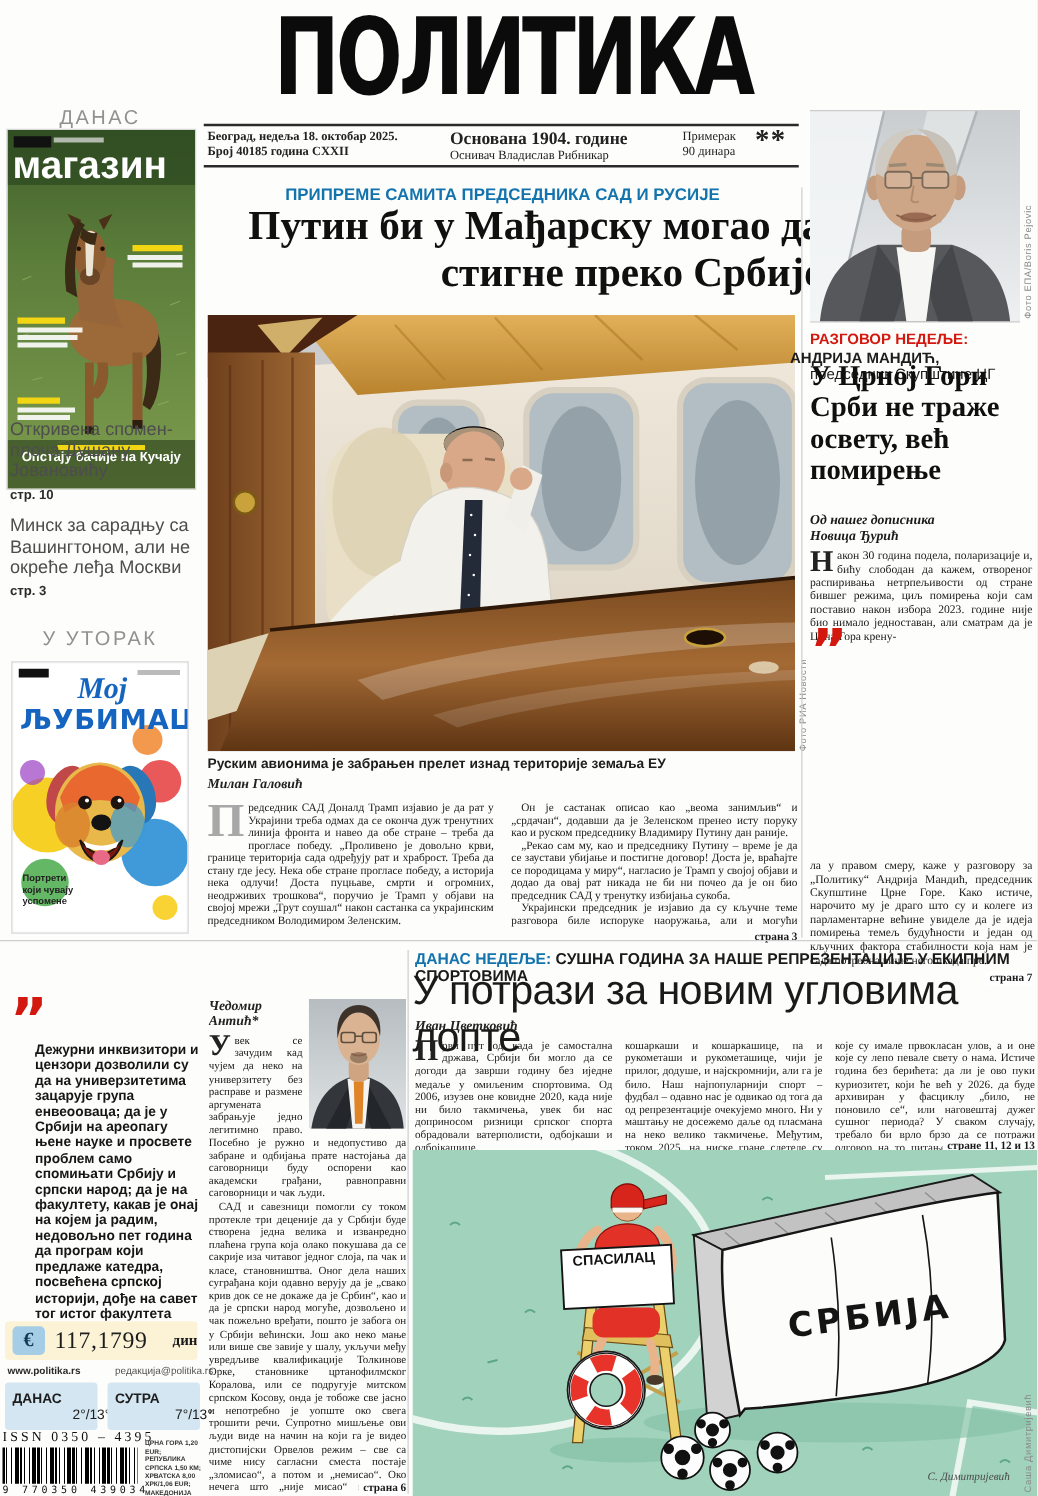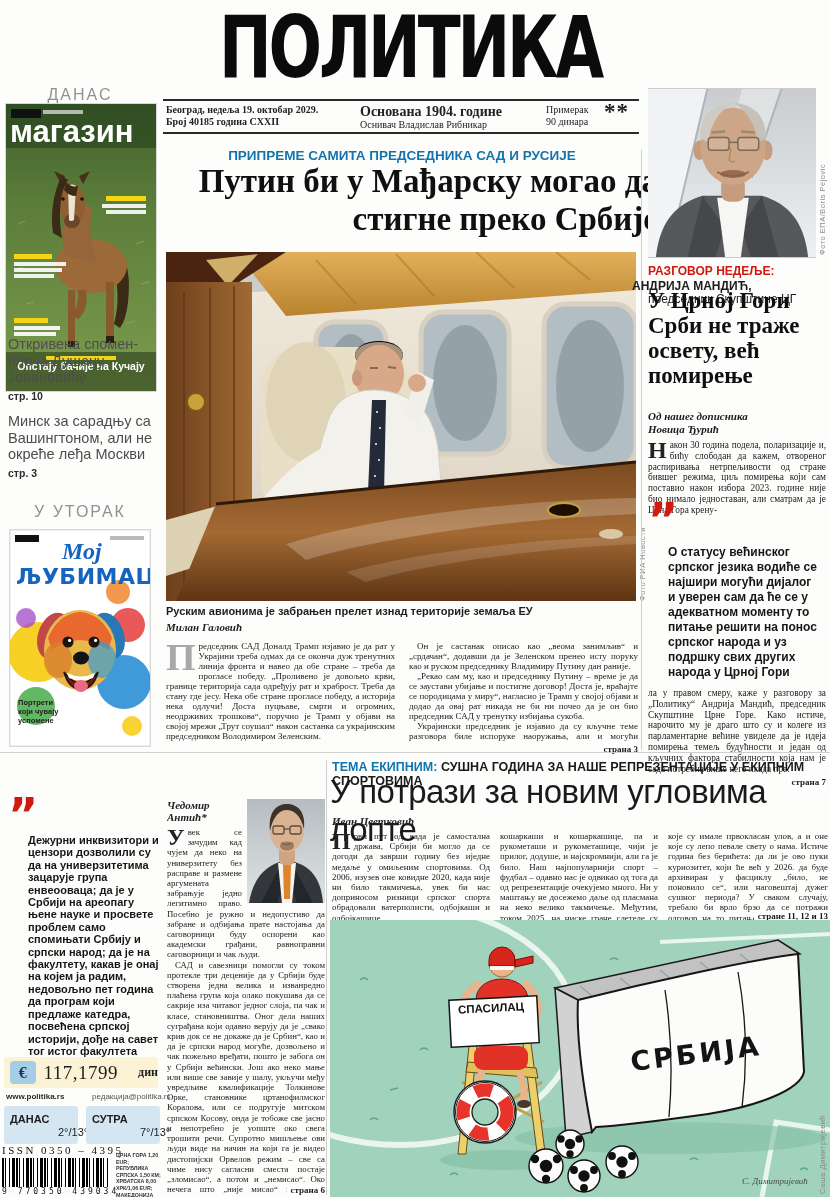--- a/index.html
+++ b/index.html
@@ -103,21 +103,21 @@
 </head>
 <body>
 
 <div id="page">
 
   <div class="abs" id="masthead">ПОЛИТИКА</div>
 
   <div class="rule hline" style="top:99px"></div>
   <div class="rule hline" style="top:132px"></div>
   <div class="hcol" style="left:166px">
-    <b>Београд, недеља 19. октобар 2029.</b><br>
+    <b>Београд, недеља 18. октобар 2025.</b><br>
     <b>Број 40185 година CXXII</b>
   </div>
   <div class="hcol" style="left:360px;text-align:left">
     <span id="h-founded">Основана 1904. године</span><br>
     <span id="h-founder">Оснивач Владислав Рибникар</span>
   </div>
   <div class="hcol" style="left:546px">
     <span>Примерак</span><br>
     <span>90 динара</span>
   </div>
@@ -373,21 +373,20 @@
   <div class="abs" id="iv-name" style="left:632px;top:279px">АНДРИЈА МАНДИЋ,</div>
   <div class="abs" id="iv-role" style="left:648px;top:292px">председник Скупштине ЦГ</div>
   <div class="abs" id="iv-headline" style="left:648px;top:288px;width:178px">У Црној Гори Срби не траже освету, већ помирење</div>
   <div class="abs corr" style="left:648px;top:410px">
     <span>Од нашег дописника</span><br><span>Новица Ђурић</span>
   </div>
   <div class="abs just smallbody" style="left:648px;top:440px;width:178px;height:92px;overflow:hidden">
     <span class="dropcap dc-dark">Н</span><span>акон 30 година подела, поларизације и, бићу слободан да кажем, отвореног распиривања нетрпељивости од стране бившег режима, циљ помирења који сам поставио након избора 2023. године није био нимало једноставан, али сматрам да је Црна Гора крену-</span>
   </div>
   <div class="abs quotemark" style="left:648px;top:505px">”</div>
-  <div class="abs pullquote" style="left:668px;top:545px;width:152px;font-size:12px;line-height:15px">О статусу већинског српског језика водиће се најшири могући дијалог и уверен сам да ће се у адекватном моменту то питање решити на понос српског народа и уз подршку свих других народа у Црној Гори</div>
   <div class="abs just smallbody" style="left:648px;top:688px;width:178px;height:100px;overflow:hidden">
     <span>ла у правом смеру, каже у разговору за „Политику“ Андрија Мандић, председник Скупштине Црне Горе. Како истиче, нарочито му је драго што су и колеге из парламентарне већине увиделе да је идеја помирења темељ будућности и један од кључних фактора стабилности која нам је сада потребна више него икада пре.</span>
     <span class="pageref">страна 7</span>
   </div>
 
   <div class="lightrule" style="left:0;top:752px;width:830px;height:1px"></div>
   <div class="lightrule" style="left:326px;top:760px;width:1px;height:435px"></div>
 
   <div class="abs quotemark" style="left:8px;top:800px">”</div>
   <div class="abs pullquote" id="st-quote">Дежурни инквизитори и цензори дозволили су да на универзитетима зацарује група енвеооваца; да је у Србији на ареопагу њене науке и просвете проблем само спомињати Србију и српски народ; да је на факултету, какав је онај на којем ја радим, недовољно пет година да програм који предлаже катедра, посвећена српској историји, дође на савет тог истог факултета</div>
@@ -419,21 +418,21 @@
         </g>
       </svg>
     </div>
     <div class="byline" style="margin-bottom:4px">Чедомир Антић*</div>
     <p><span class="dropcap dc-dark">У</span><span>век се зачудим кад чујем да неко на универзитету без расправе и размене аргумената забрањује једно легитимно право. Посебно је ружно и недопустиво да забране и одбијања прате настојања да саговорници буду оспорени као академски грађани, равноправни саговорници и чак људи.</span></p>
     <p><span>САД и савезници помогли су током протекле три деценије да у Србији буде створена једна велика и изванредно плаћена група која олако покушава да се сакрије иза читавог једног слоја, па чак и класе, становништва. Оног дела наших суграђана који одавно верују да је „свако крив док се не докаже да је Србин“, као и да је српски народ могуће, дозвољено и чак пожељно вређати, пошто је забога он у Србији већински. Још ако неко мање или више све завије у шалу, укључи међу увредљиве квалификације Толкинове Орке, становнике цртанофилмског Коралова, или се подругује митском српском Косову, онда је тобоже све јасно и непотребно је уопште око свега трошити речи. Супротно мишљење ови људи виде на начин на који га је видео дистопијски Орвелов режим – све са чиме нису сагласни сместа постаје „зломисао“, а потом и „немисао“. Око нечега што „није мисао“ не вреди трошити време.</span></p>
     <span class="pageref">страна 6</span>
   </div>
 
   <div class="abs" id="th-kicker">
-    <span class="b">ТЕМА ЕКИПНИМ:</span>
+    <span class="b">ДАНАС НЕДЕЉЕ:</span>
     <span>СУШНА ГОДИНА ЗА НАШЕ РЕПРЕЗЕНТАЦИЈЕ У ЕКИПНИМ СПОРТОВИМА</span>
   </div>
   <div class="abs" id="th-headline">У потрази за новим угловима лопте</div>
   <div class="abs byline" id="th-byline">Иван Цветковић</div>
 
   <div class="abs thcol just" style="left:332px">
     <p><span class="dropcap dc-dark">П</span><span>рви пут од када је самостална држава, Србији би могло да се догоди да заврши годину без иједне медаље у омиљеним спортовима. Од 2006, изузев оне ковидне 2020, када није ни било такмичења, увек би нас доприносом ризници српског спорта обрадовали ватерполисти, одбојкаши и одбојкашице,</span></p>
   </div>
   <div class="abs thcol just" style="left:500px">
     <p><span>кошаркаши и кошаркашице, па и рукометаши и рукометашице, чији је прилог, додуше, и најскромнији, али га је било. Наш најпопуларнији спорт – фудбал – одавно нас је одвикао од тога да од репрезентације очекујемо много. Ни у маштању не досежемо даље од пласмана на неко велико такмичење. Међутим, током 2025, на ниске гране слетеле су наше спортске узданице: и оне</span></p>

